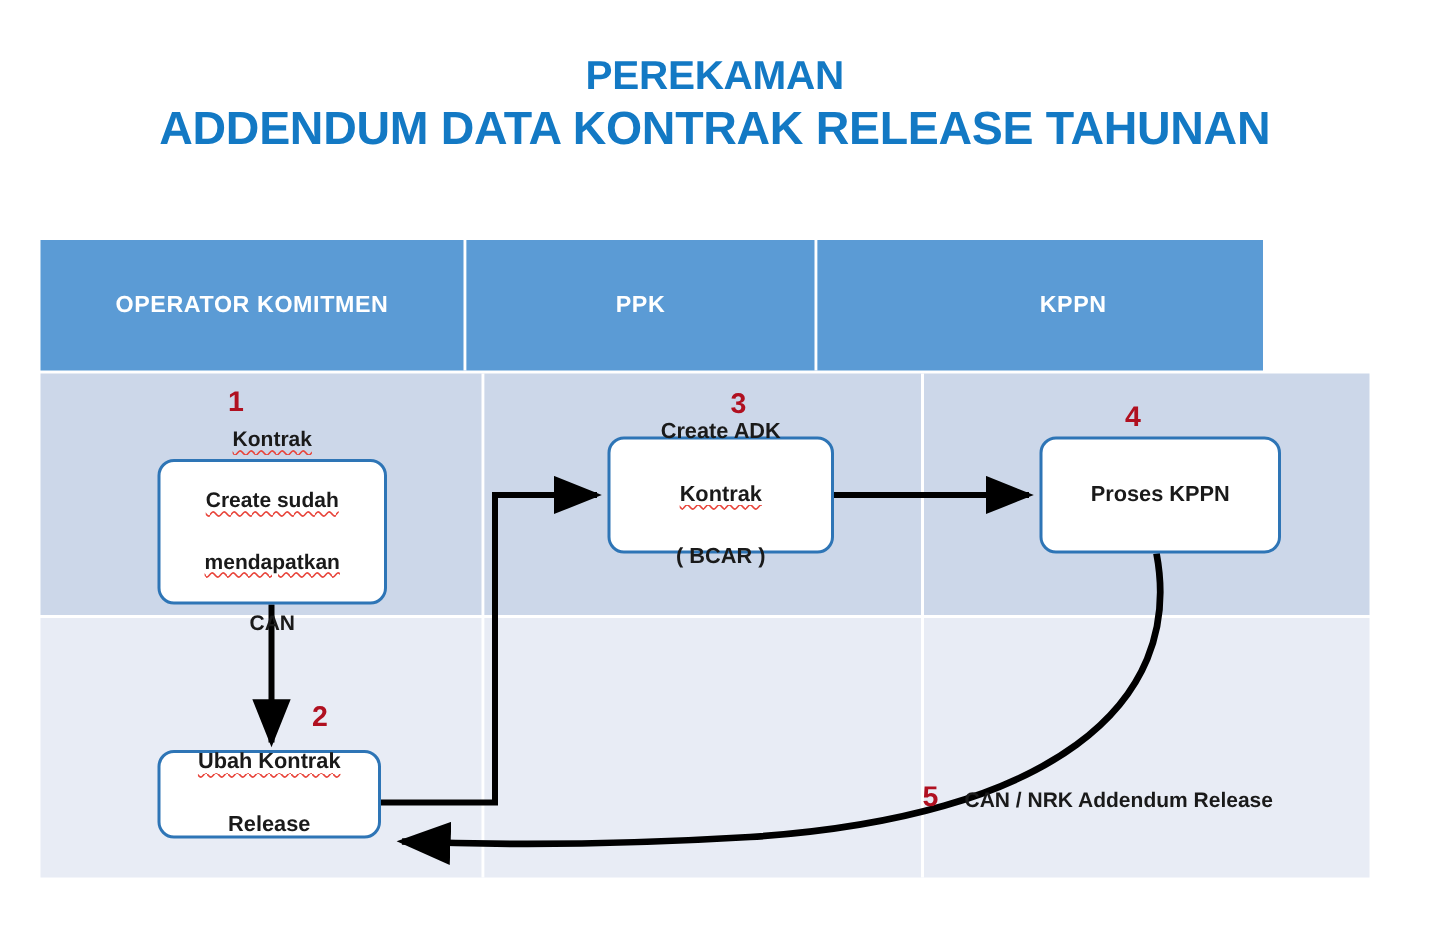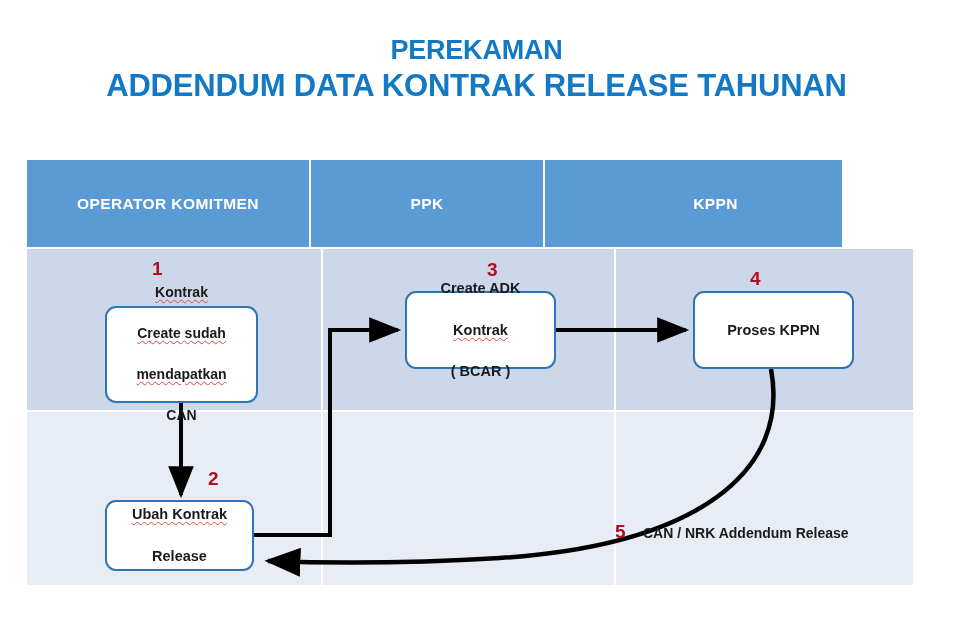--- a/index.html
+++ b/index.html
@@ -105,21 +105,21 @@
   .proc-box .ln { display: block; white-space: nowrap; }
   
   .squiggle {
     text-decoration: underline wavy #e8443a;
     text-decoration-thickness: 1px;
     text-underline-offset: 2px;
     text-align: center;
   }
 
   #box1 { left: 105px; top: 306px; width: 153px; height: 97px; font-size: 14px; }
-  #box2 { left: 105px; top: 500px; width: 149px; height: 71px; }
+  #box2 { left: 105px; top: 500px; width: 149px; height: 59px; }
   #box3 { left: 405px; top: 291px; width: 151px; height: 78px; }
   #box4 { left: 693px; top: 291px; width: 161px; height: 78px; }
 
   
   .step-num {
     position: absolute;
     color: #b01020;
     font-weight: bold;
     font-size: 19px;
     z-index: 6;

